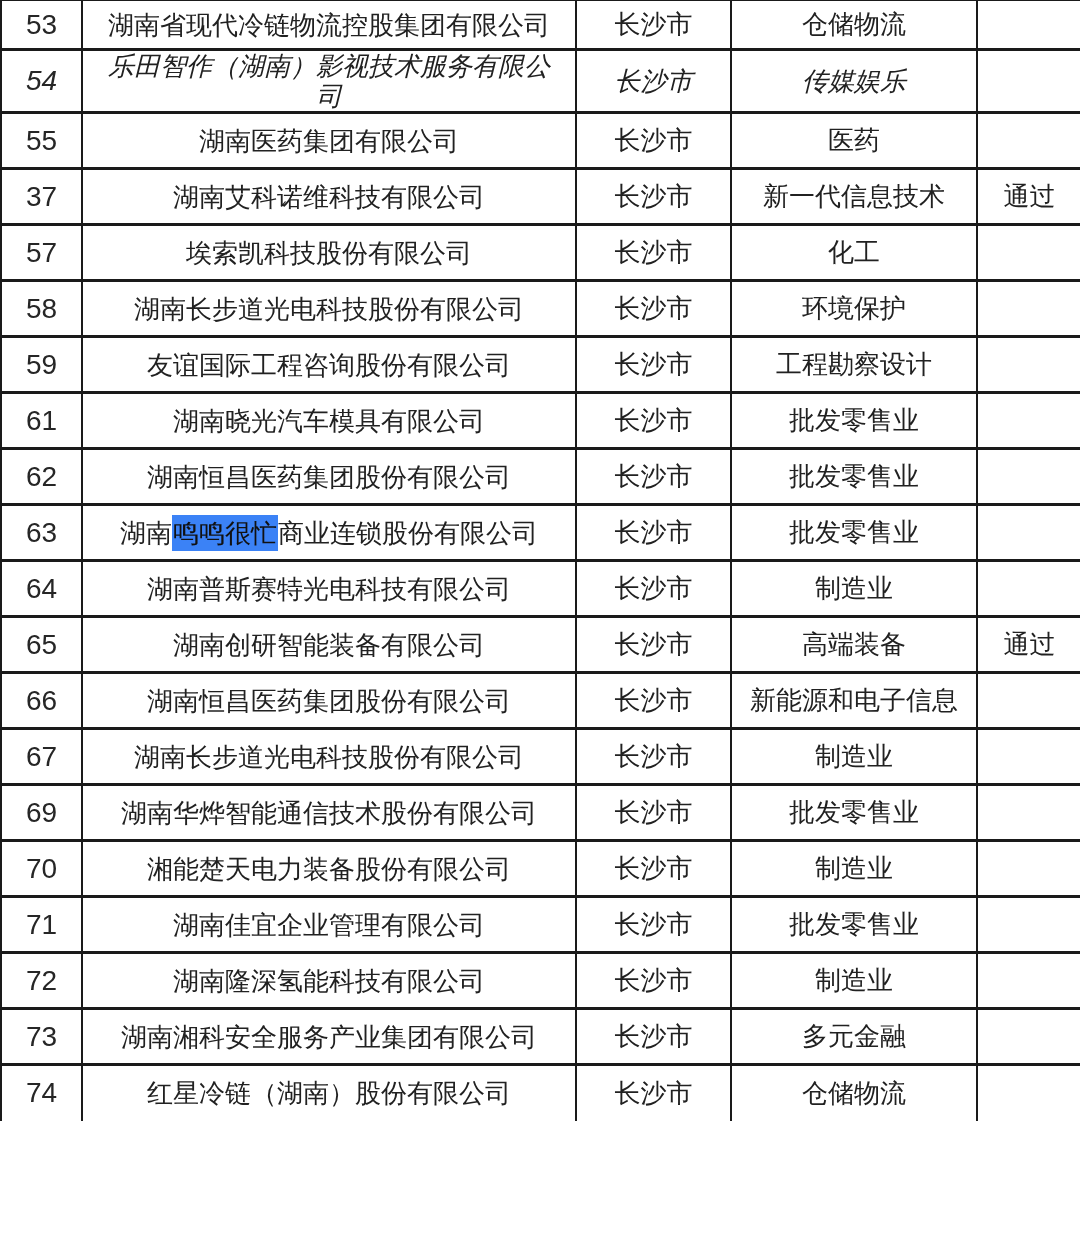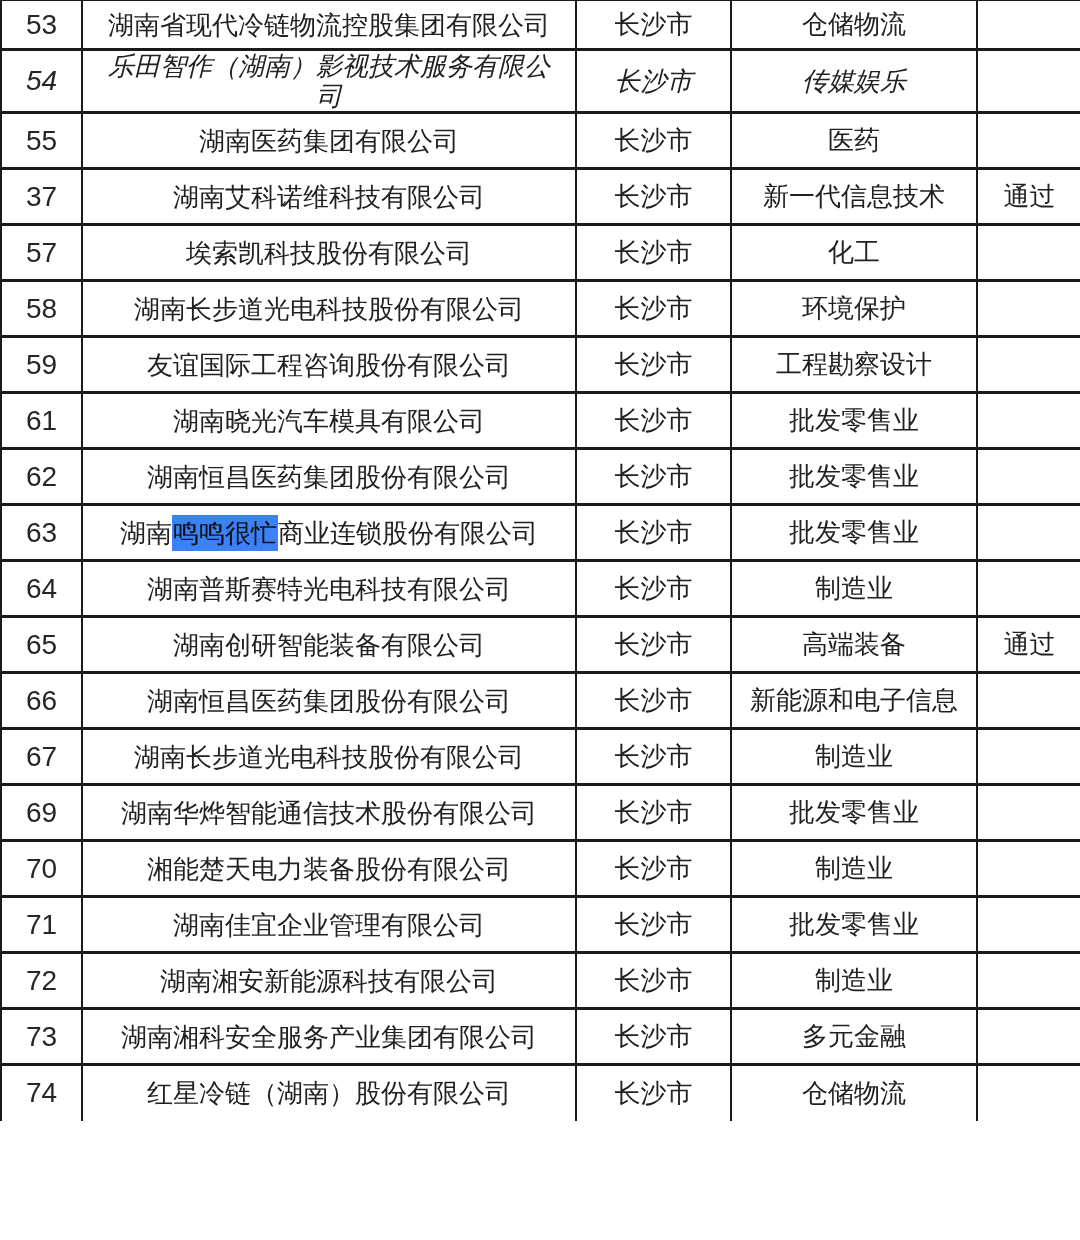--- a/index.html
+++ b/index.html
@@ -180,21 +180,21 @@
         </tr>
         <tr>
           <td class="cell-no">71</td>
           <td class="cell-company">湖南佳宜企业管理有限公司</td>
           <td class="cell-city">长沙市</td>
           <td class="cell-industry">批发零售业</td>
           <td class="cell-status"></td>
         </tr>
         <tr>
           <td class="cell-no">72</td>
-          <td class="cell-company">湖南湘安新能源科技有限公司</td>
+          <td class="cell-company">湖南隆深氢能科技有限公司</td>
           <td class="cell-city">长沙市</td>
           <td class="cell-industry">制造业</td>
           <td class="cell-status"></td>
         </tr>
         <tr>
           <td class="cell-no">73</td>
           <td class="cell-company">湖南湘科安全服务产业集团有限公司</td>
           <td class="cell-city">长沙市</td>
           <td class="cell-industry">多元金融</td>
           <td class="cell-status"></td>

